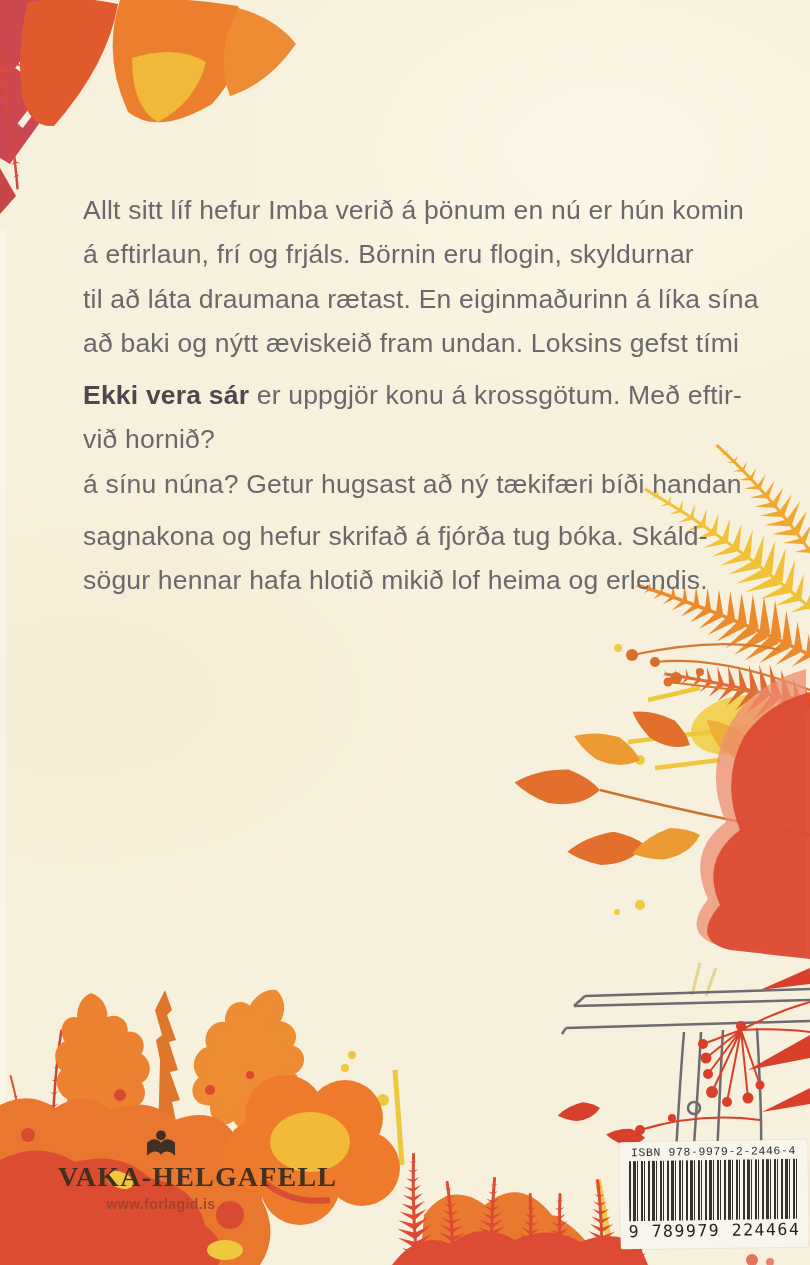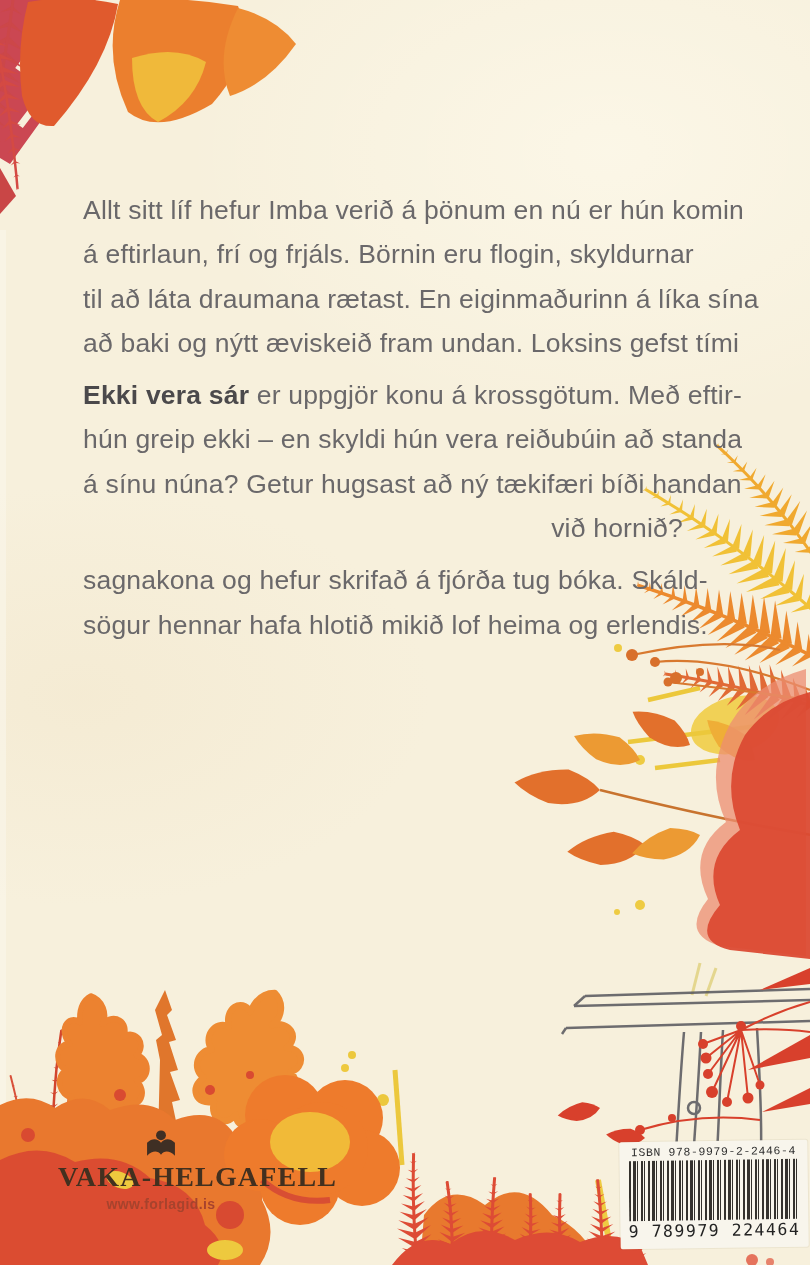--- a/index.html
+++ b/index.html
@@ -9,21 +9,21 @@
       radial-gradient(ellipse 600px 400px at 75% 12%, rgba(255,252,240,.55), rgba(255,252,240,0) 70%),
       radial-gradient(ellipse 500px 300px at 10% 55%, rgba(240,226,196,.35), rgba(240,226,196,0) 70%),
       #f7f0dc;
     font-family:"Liberation Sans","DejaVu Sans",sans-serif;
   }
   .deco{position:absolute; left:0; top:0; z-index:1; pointer-events:none;}
   .blurb{
     position:absolute; left:83px; top:188px; width:600px; z-index:2;
     color:#6a686a; font-size:26.5px; line-height:44.3px; letter-spacing:.2px;
   }
-  .para{margin:0;text-align:right;}
+  .para{margin:0;}
   .para + .para{margin-top:8px;}
   .bl{display:block; white-space:nowrap;}
   .lead{color:#4b494b; font-weight:bold;margin-top:28px;}
   .publisher{
     position:absolute; left:58px; top:1130px; width:206px; z-index:3;
     text-align:center; color:#443126;
   }
   .pub-icon{display:block; margin:0 auto 1px;}
   .pub-name{
     font-family:"Liberation Serif","DejaVu Serif",serif; font-weight:bold;
@@ -582,23 +582,22 @@
 
   <div class="blurb">
     <p class="para">
       <span class="bl">Allt sitt líf hefur Imba verið á þönum en nú er hún komin</span>
       <span class="bl">á eftirlaun, frí og frjáls. Börnin eru flogin, skyldurnar</span>
       <span class="bl">til að láta draumana rætast. En eiginmaðurinn á líka sína</span>
       <span class="bl">að baki og nýtt æviskeið fram undan. Loksins gefst tími</span>
     </p>
     <p class="para">
       <span class="bl"><b class="lead">Ekki vera sár</b><span> er uppgjör konu á krossgötum. Með eftir-</span></span>
-      <span class="bl">hún greip ekki – en skyldi hún vera reiðubúin að standa</span>
+      <span class="bl">við hornið?</span>
       <span class="bl">á sínu núna? Getur hugsast að ný tækifæri bíði handan</span>
-      <span class="bl">við hornið?</span>
     </p>
     <p class="para">
       <span class="bl">sagnakona og hefur skrifað á fjórða tug bóka. Skáld-</span>
       <span class="bl">sögur hennar hafa hlotið mikið lof heima og erlendis.</span>
     </p>
   </div>
 
   <div class="publisher">
     <svg class="pub-icon" width="30" height="30" viewBox="0 0 28 28" aria-hidden="true">
       <circle cx="14" cy="5" r="4.6" fill="#3f2f24"></circle>

